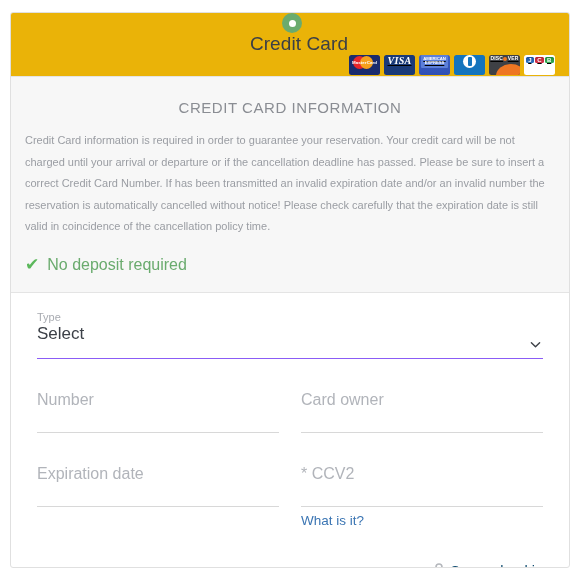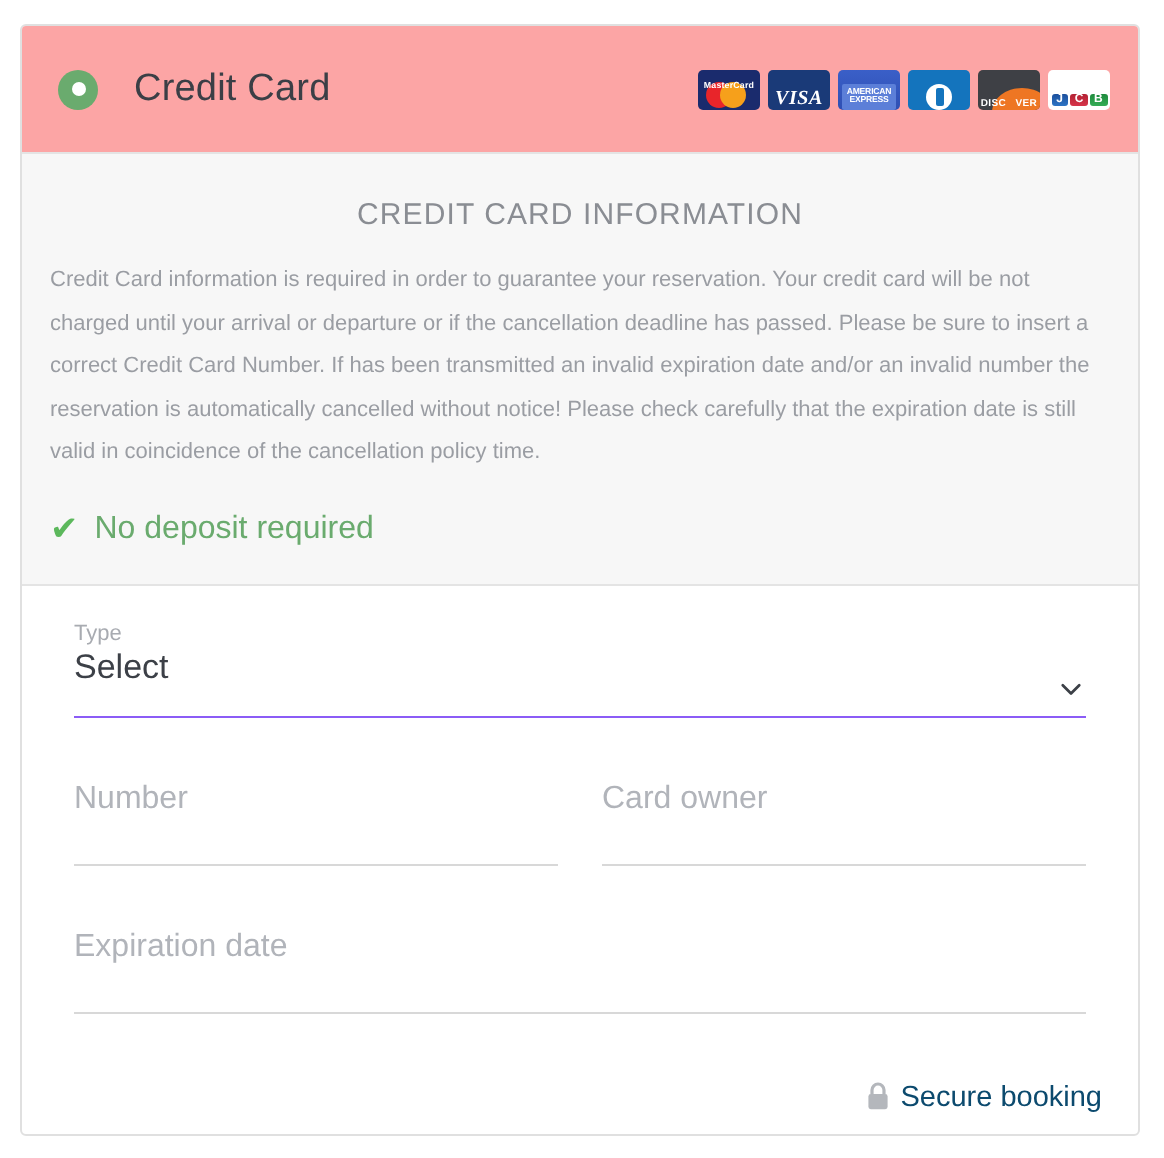--- a/index.html
+++ b/index.html
@@ -27,22 +27,23 @@
     overflow: hidden;
   }
 
   
   .panel-header {
     height: 64px;
     display: flex;
     align-items: center;
     padding: 0 14px 0 14px;
     box-sizing: border-box;
-    background: #fca5a5;
+    background: #eab308;
     border-bottom: 1px solid #e4e4e4;
+    flex-direction: column;
   }
   .radio-dot {
     width: 20px;
     height: 20px;
     border-radius: 50%;
     background: #6aab6e;
     display: flex;
     align-items: center;
     justify-content: center;
     flex: none;
@@ -69,22 +70,23 @@
     align-items: center;
   }
   .logo {
     width: 31px;
     height: 20px;
     border-radius: 2.5px;
     position: relative;
     overflow: hidden;
     flex: none;
     display: flex;
-    align-items: flex-end;
+    align-items: flex-start;
     justify-content: center;
+    text-decoration: underline;
   }
   
   .logo-mc { background: #1a2b6d; }
   .mc-circles { position: relative; width: 24px; height: 15px; }
   .mc-circles span {
     position: absolute; top: 1px; width: 13px; height: 13px; border-radius: 50%;
   }
   .mc-circles .c1 { left: 0; background: #e8252a; }
   .mc-circles .c2 { left: 7px; background: #f6a01b; }
   .mc-word {
@@ -369,20 +371,26 @@
         </div>
       </div>
     </div>
 
     <div class="row2">
       <div class="col">
         <div class="line-input">
           <span class="ph">Expiration date</span>
         </div>
       </div>
+      <div class="col">
+        <div class="line-input">
+          <span class="ph">* CCV2</span>
+        </div>
+        <a class="hint-link" href="#">What is it?</a>
+      </div>
     </div>
 
   </div>
 
   <div class="footer-row">
 
     <div class="secure-booking">
       <svg class="lock-icon" width="12" height="15" viewBox="0 0 12 15">
         <path d="M3 6 V4 a3 3 0 0 1 6 0 V6" fill="none" stroke="#b4b7bc" stroke-width="1.6"></path>
         <rect x="1.2" y="6" width="9.6" height="7.6" rx="1.2" fill="#b4b7bc"></rect>

